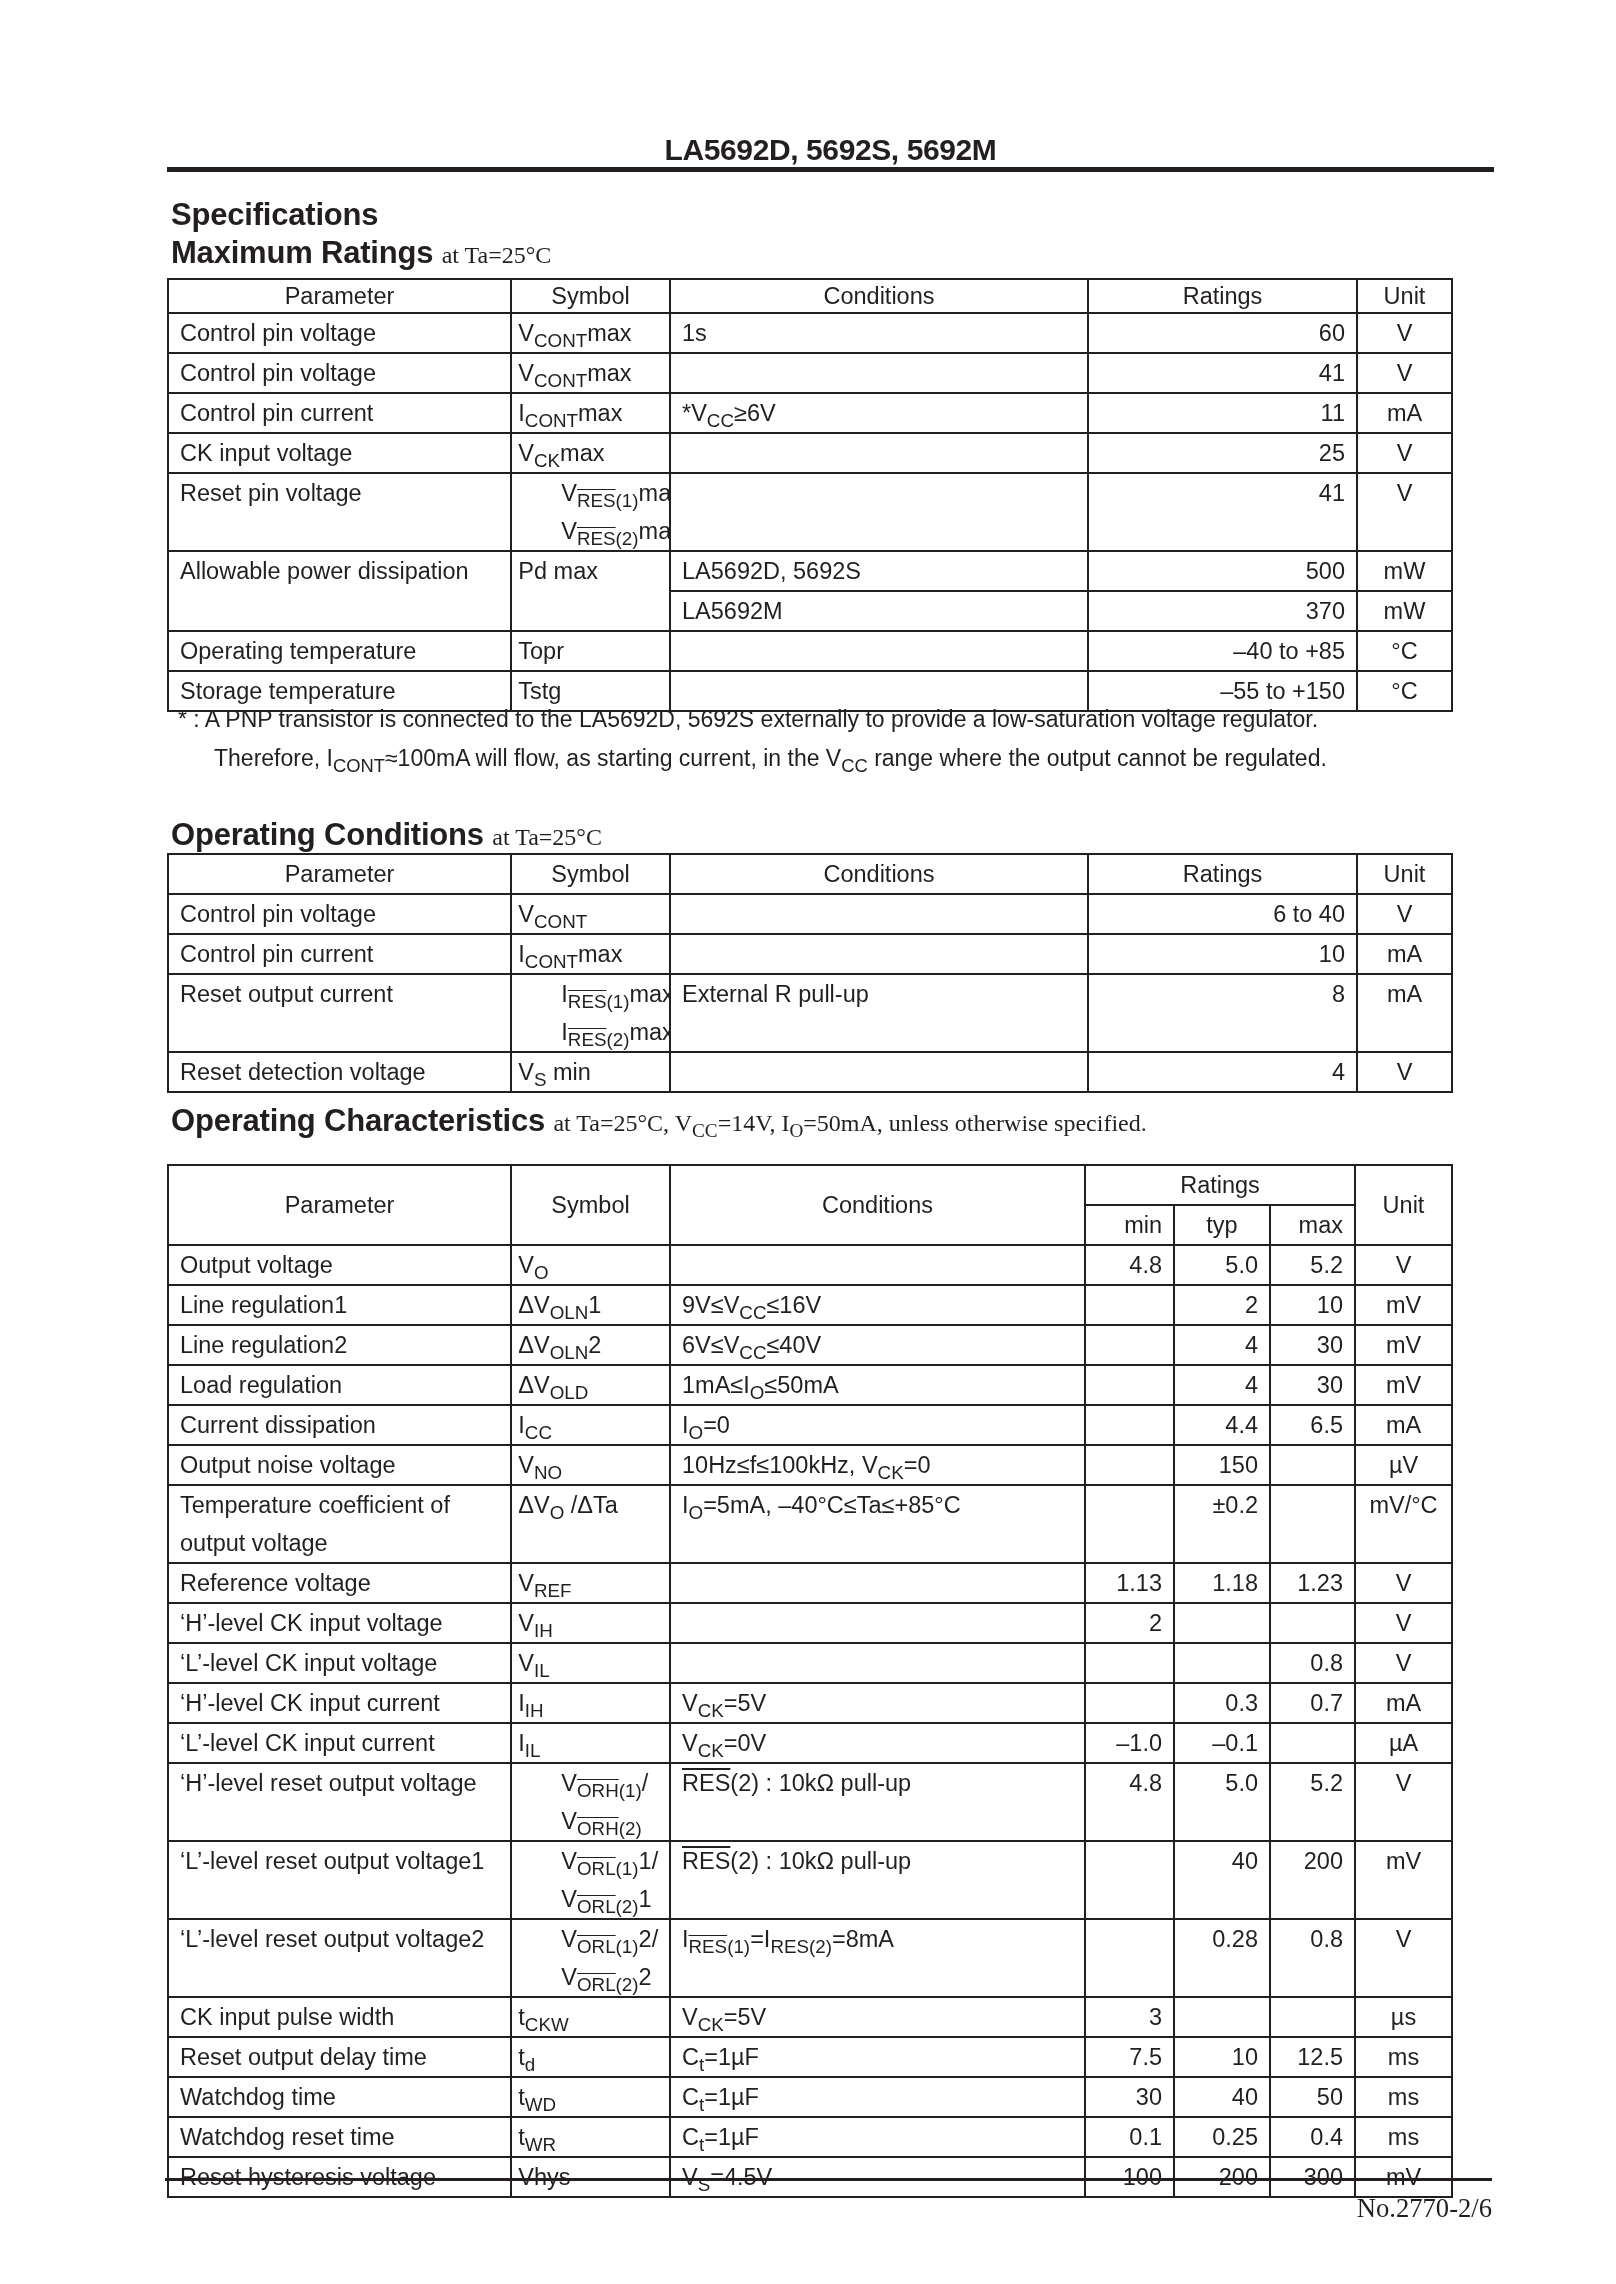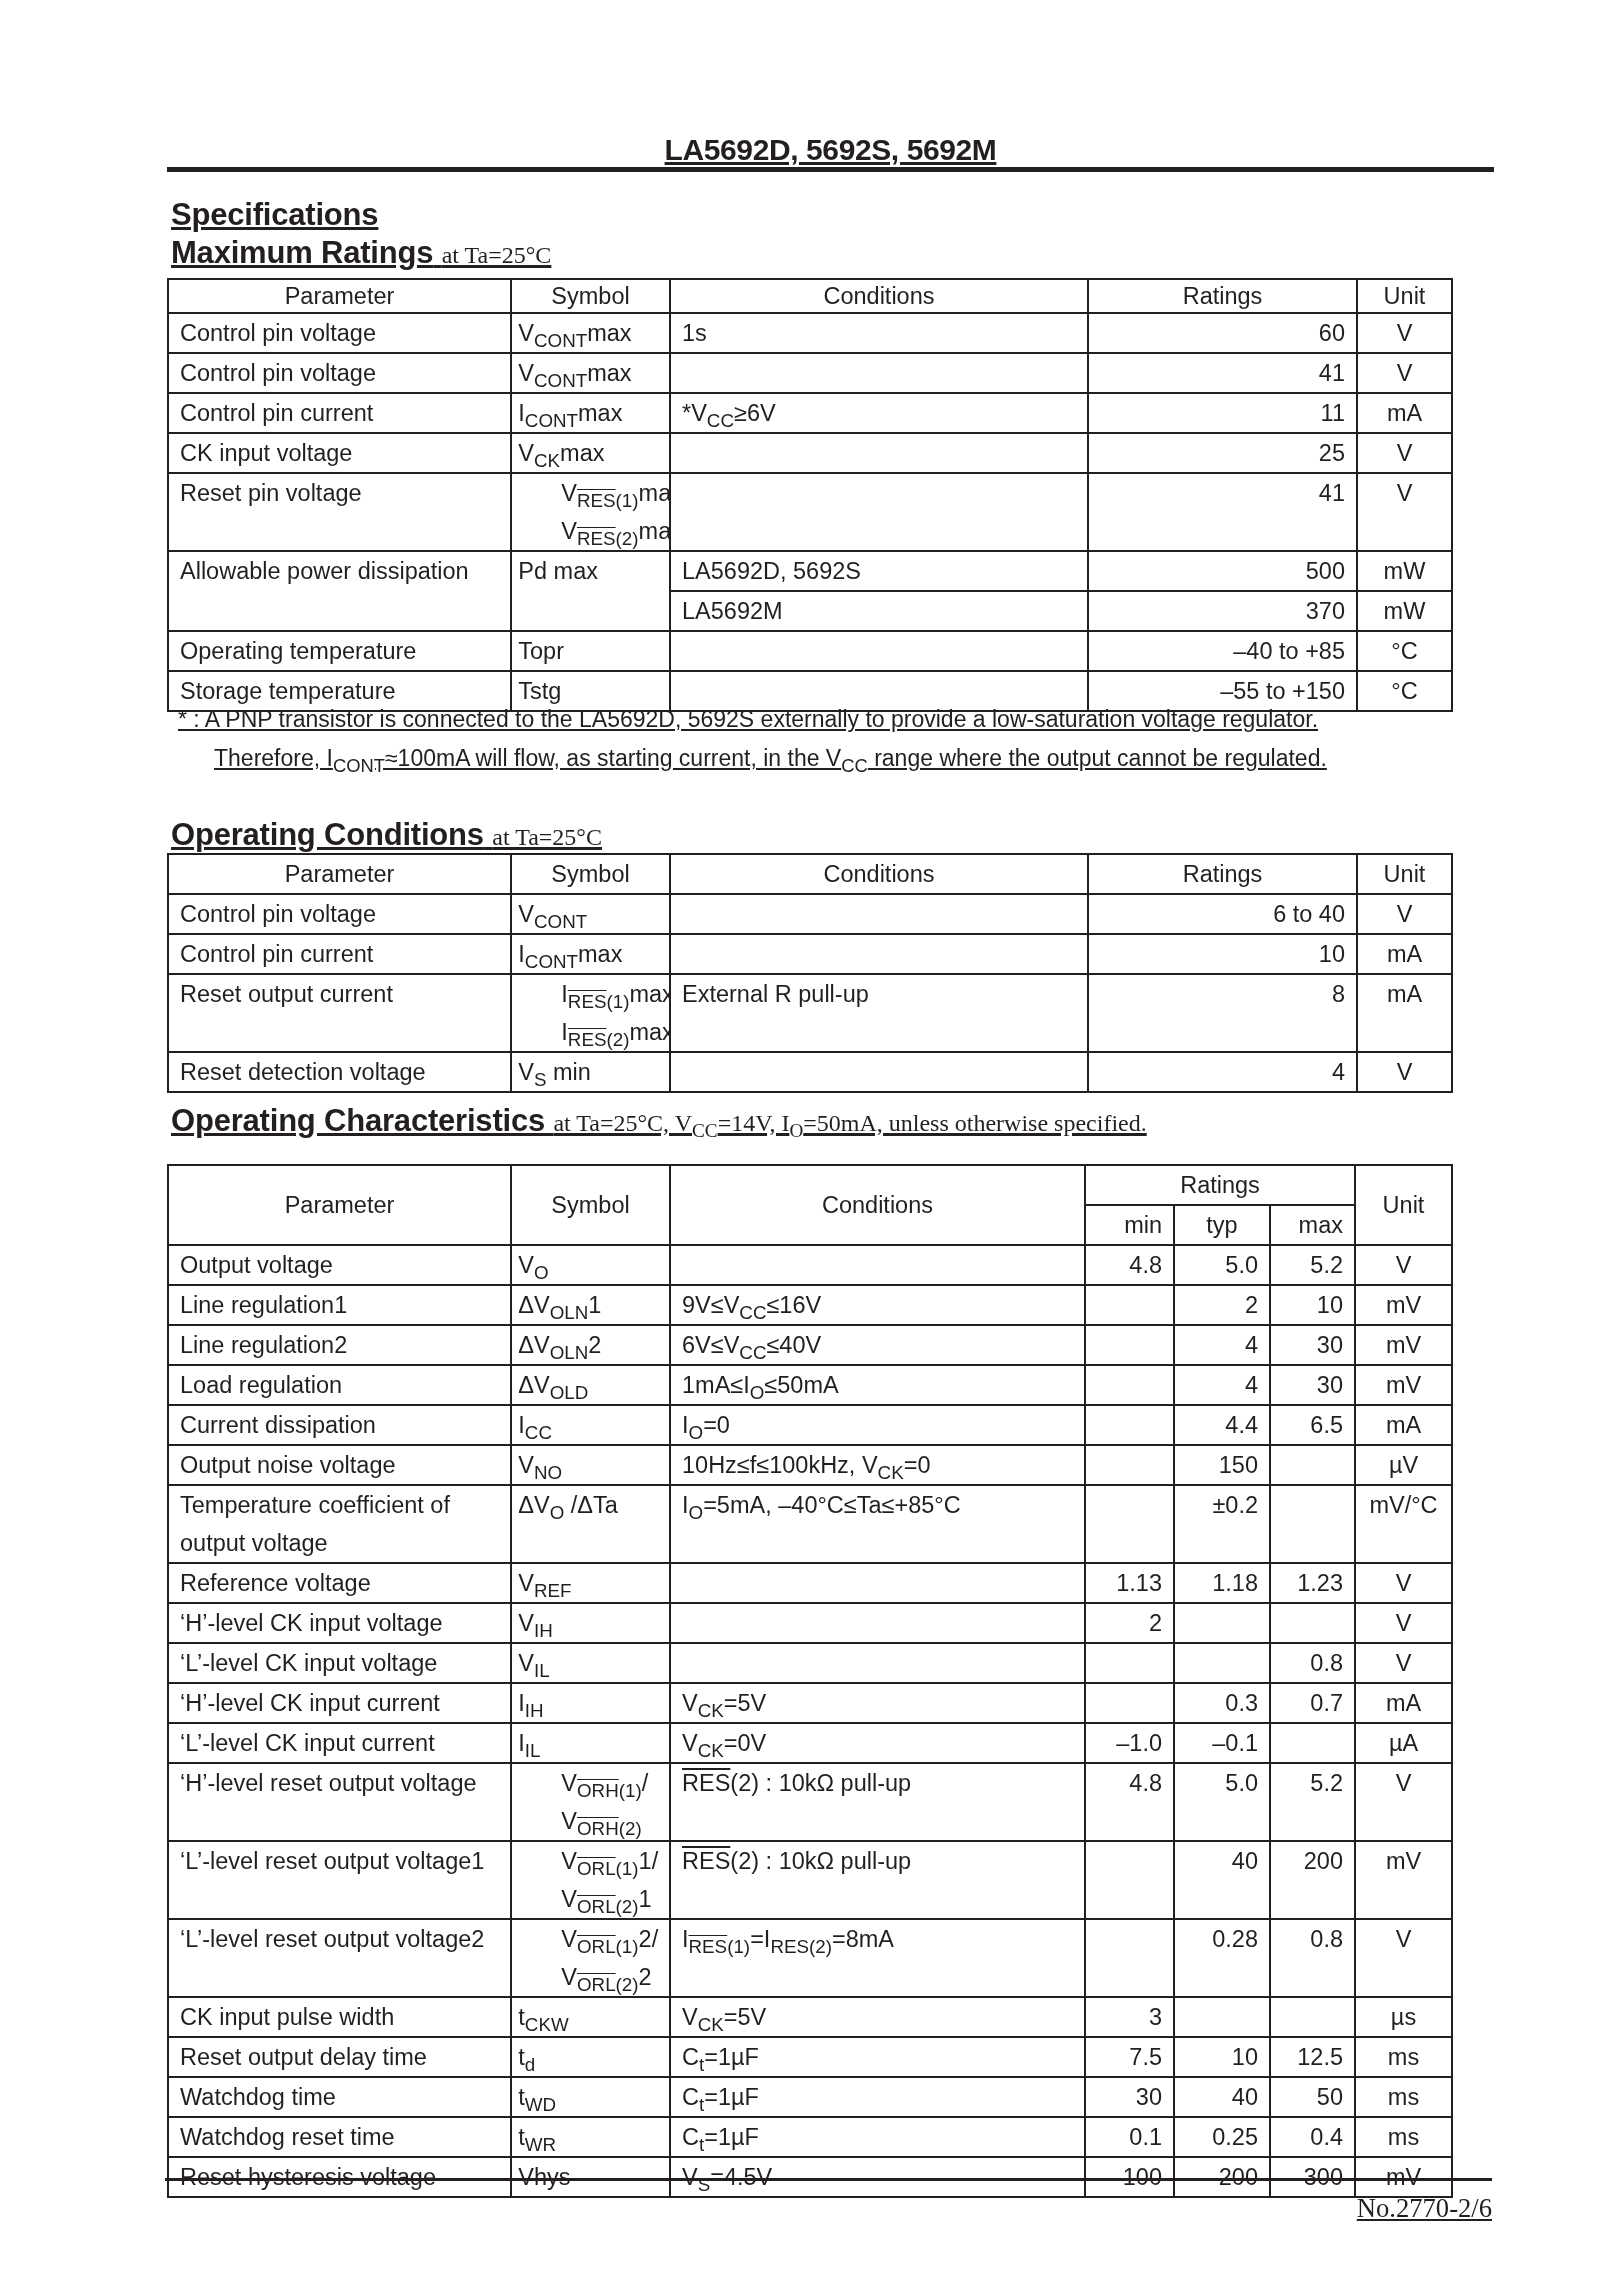--- a/index.html
+++ b/index.html
@@ -1,18 +1,18 @@
 <!DOCTYPE html>
 <html style="font-size:12.5px"><head>
 <meta charset="utf-8">
 <style>
   html, body { margin: 0; padding: 0; background: #ffffff; }
   body { width: 1616px; height: 2284px; position: relative; overflow: hidden; color: #231f20;
          font-family: "Liberation Sans", sans-serif; }
-  .abs { position: absolute; text-decoration: underline; }
+  .abs { position: absolute; }
   #doc-title { left: 167px; width: 1327px; top: 133px; text-align: center; font-weight: bold; font-size: 30px;
                letter-spacing: -0.4px; }
   #title-rule { left: 167px; top: 167px; width: 1327px; height: 4.7px; background: #231f20; }
   .h1 { font-weight: bold; font-size: 31px; left: 171px; letter-spacing: -0.2px; }
   .h2 { font-weight: bold; font-size: 31px; left: 171px; letter-spacing: -0.2px; white-space: nowrap; }
   .h2 .cond { font-family: "Liberation Serif", serif; font-weight: normal; font-size: 24px; letter-spacing: 0; }
   #spec-title { top: 197px; }
   #maxr-title { top: 235px; }
   #opc-title { top: 817px; }
   #opch-title { top: 1059px; margin-top: 44px; }

